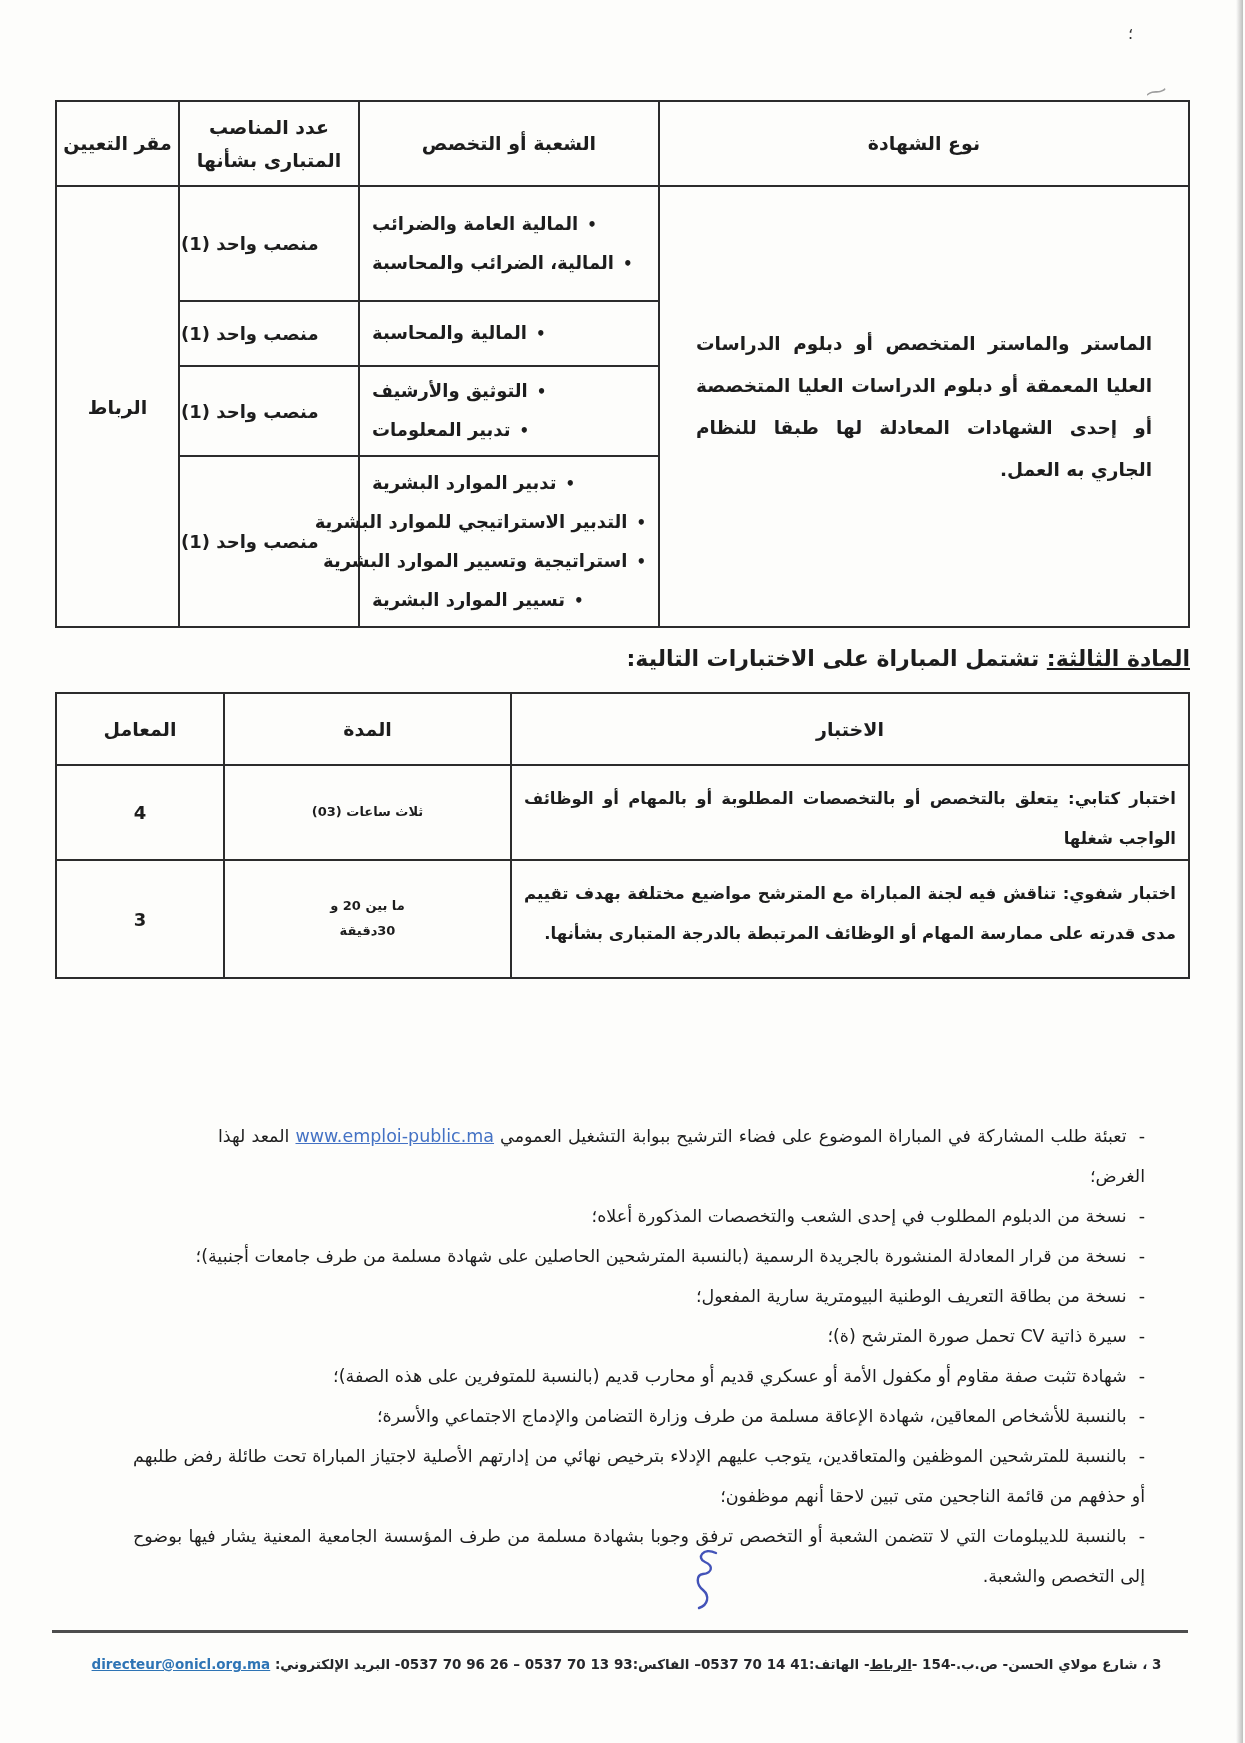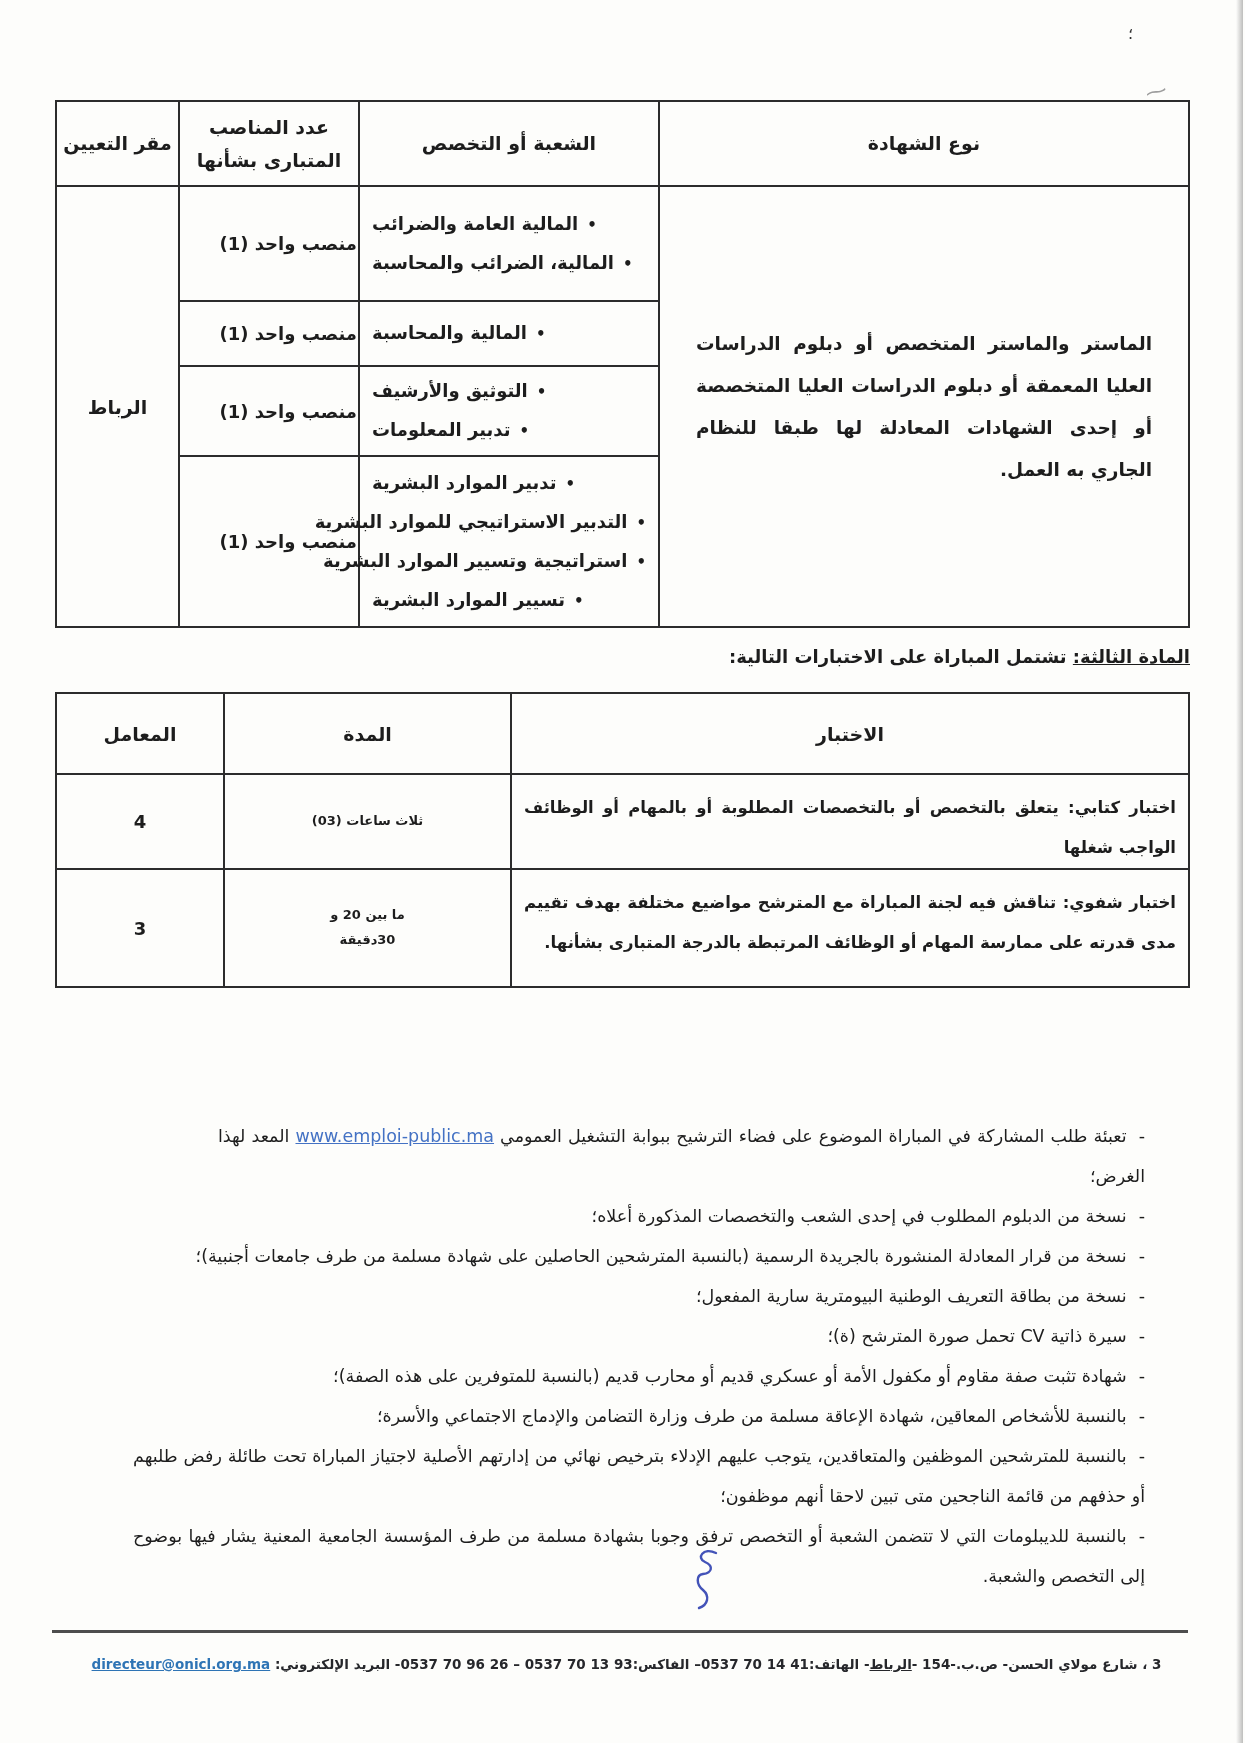--- a/index.html
+++ b/index.html
@@ -20,30 +20,30 @@
   th, td { border:2px solid #2c2c2c; }
   .t1 { top:100px; }
   .t1 th { height:85px; font-size:19px; font-weight:bold; text-align:center; vertical-align:middle; line-height:1.7; }
   .t1 .r1 td { height:115px; } .t1 .r2 td { height:65px; }
   .t1 .r3 td { height:90px; }  .t1 .r4 td { height:171px; }
   td.cert { font-size:18.5px; font-weight:bold; text-align:justify; vertical-align:middle;
     padding:0 36px; line-height:42px; }
   td.spec { vertical-align:middle; padding:0 12px; }
   .sp { text-align:left; font-size:18px; font-weight:bold; line-height:38px; white-space:nowrap; }
   .blt { font-size:15px; margin-left:9px; }
-  td.pos { text-align:right; vertical-align:middle; font-size:18px; font-weight:bold; }
+  td.pos { text-align:left; vertical-align:middle; font-size:18px; font-weight:bold; }
   td.loc { text-align:center; vertical-align:middle; font-size:19px; font-weight:bold; }
 
-  .article { position:absolute; right:55px; margin:0; font-size:18px; font-weight:bold; text-align:center; }
+  .article { position:absolute; right:55px; margin:0; font-size:22px; font-weight:bold; text-align:center; }
   .a3 { top:646px; }
   .a4 { top:1028px; }
   .alabel { text-decoration:underline; }
 
   .t2 { top:692px; }
-  .t2 th { height:81px; font-size:19px; font-weight:bold; text-align:center; vertical-align:middle; }
+  .t2 th { height:72px; font-size:19px; font-weight:bold; text-align:center; vertical-align:middle; }
   .t2 .x1 td { height:90px; } .t2 .x2 td { height:118px; }
   td.exam { vertical-align:top; padding:13px 12px 0; font-size:16.5px; font-weight:bold;
     text-align:justify; line-height:40px;border-radius:27px; }
   td.dur { text-align:center; vertical-align:middle; font-size:13px; font-weight:bold; line-height:1.9; }
   td.coef { text-align:center; vertical-align:middle; font-size:18px; font-weight:bold; }
 
   .docs { position:absolute; top:1116px; right:100px; width:1012px; margin:0; padding:0;
     list-style:none; font-size:17.5px; }
   .docs li { line-height:40px; text-align:justify; }
   .docs li:first-child { padding-left:85px; }

